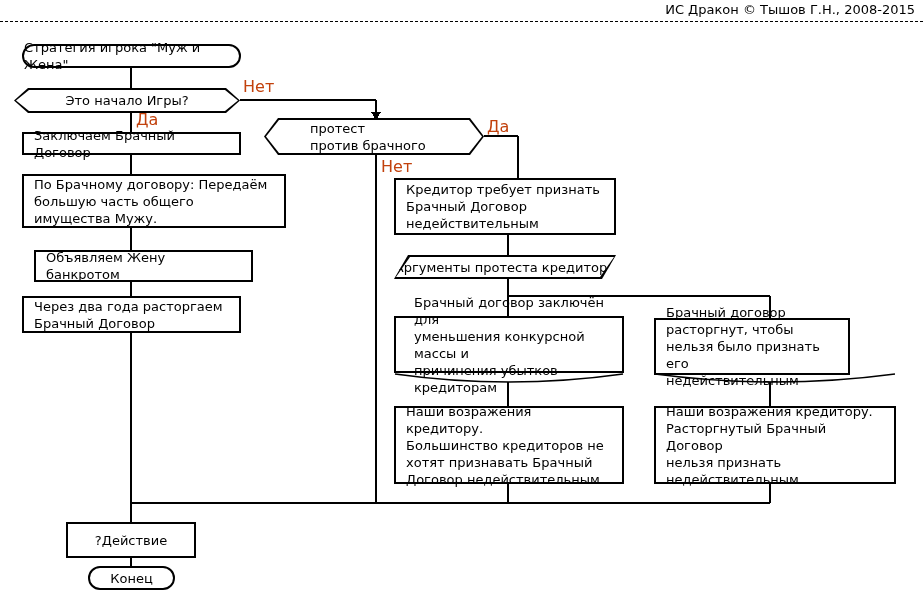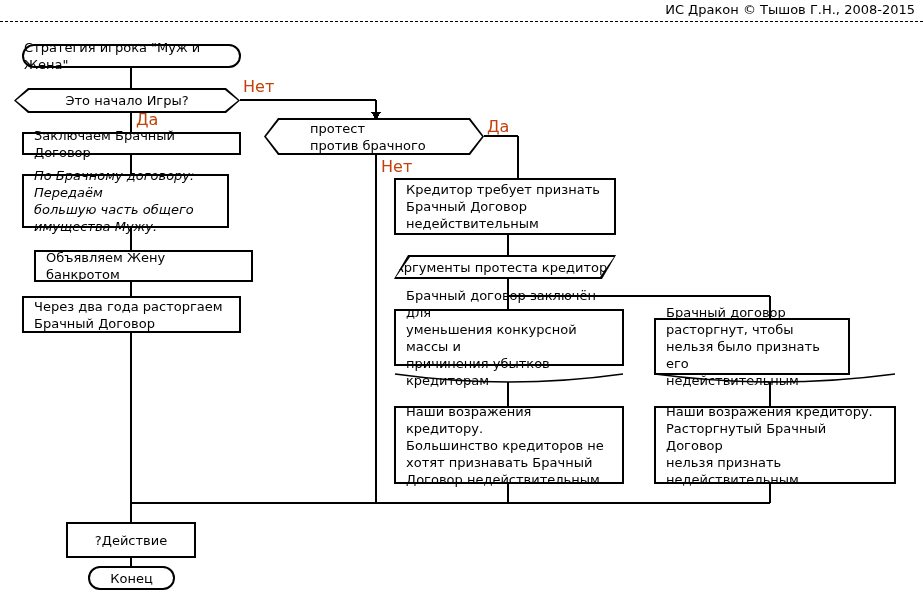--- a/index.html
+++ b/index.html
@@ -181,21 +181,21 @@
     <div class="inner"></div>
     <span class="txt">Это начало Игры?</span>
   </div>
   <div class="edge-label" style="left:243px; top:80px;">Нет</div>
   <div class="edge-label" style="left:136px; top:113px;">Да</div>
 
   <div class="node box center" style="left:22px; top:132px; width:219px; height:23px;">
     <span class="txt">Заключаем Брачный Договор</span>
   </div>
 
-  <div class="node box" style="left:22px; top:174px; width:207px; height:54px;font-style:italic;">
+  <div class="node box" style="left:22px; top:174px; width:264px; height:54px;">
     <span class="txt">По Брачному договору: Передаём
 большую часть общего
 имущества Мужу.</span>
   </div>
 
   <div class="node box center" style="left:22px; top:250px; width:219px; height:32px;margin-left:12px;">
     <span class="txt">Объявляем Жену банкротом</span>
   </div>
 
   <div class="node box" style="left:22px; top:296px; width:219px; height:37px;">
@@ -215,21 +215,21 @@
     <span class="txt">Кредитор требует признать
 Брачный Договор
 недействительным</span>
   </div>
 
   <div class="node para" style="left:394px; top:255px; width:222px; height:24px;">
     <div class="inner"></div>
     <span class="txt">Аргументы протеста кредитора</span>
   </div>
 
-  <div class="node box" style="left:394px; top:309px; width:230px; height:57px;">
+  <div class="node box" style="left:394px; top:316px; width:230px; height:57px;padding-left:8px;">
     <span class="txt">Брачный договор заключён для
 уменьшения конкурсной массы и
 причинения убытков кредиторам</span>
   </div>
   <svg class="shelf" style="left:394px; top:373px; width:230px; height:14px;" viewBox="0 0 230 14">
     <path d="M 1 1 Q 115 17 229 1" stroke="#000000" stroke-width="1.6" fill="none"></path>
   </svg>
 
   <div class="node box" style="left:654px; top:318px; width:196px; height:57px;">
     <span class="txt">Брачный договор расторгнут, чтобы

